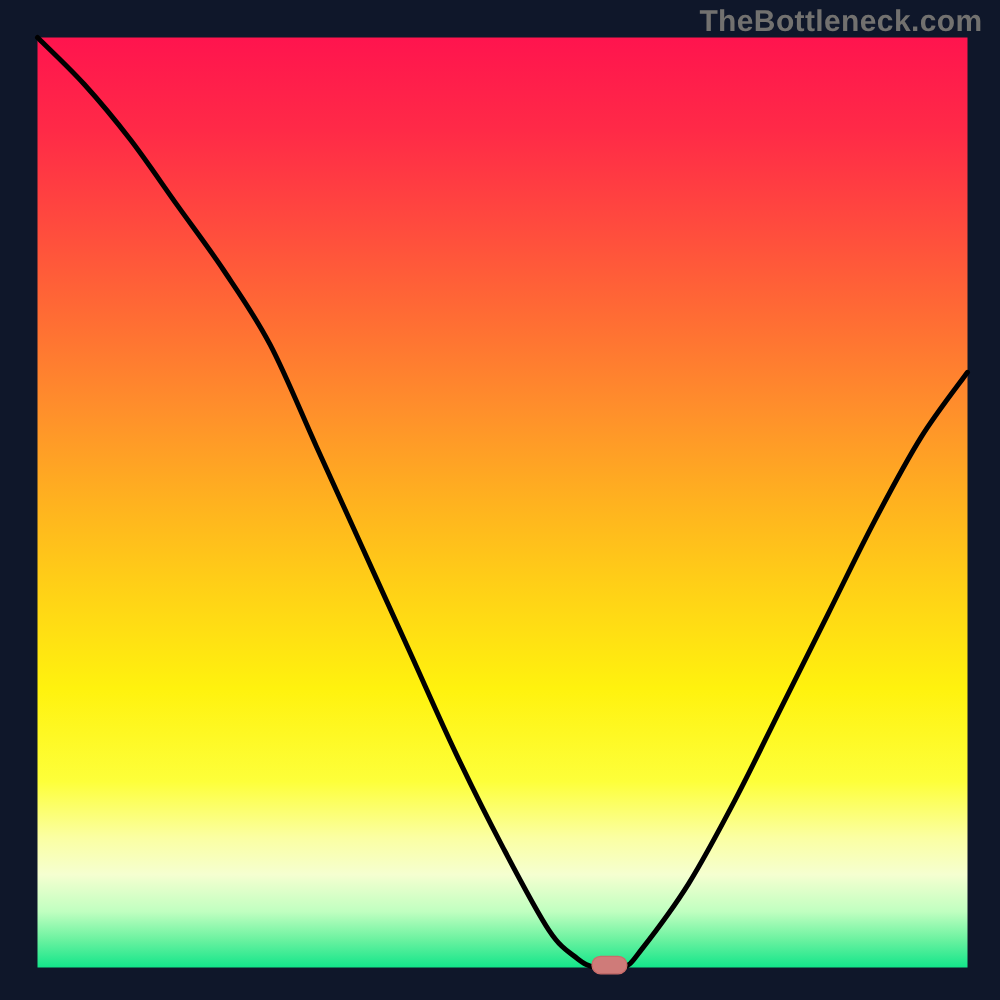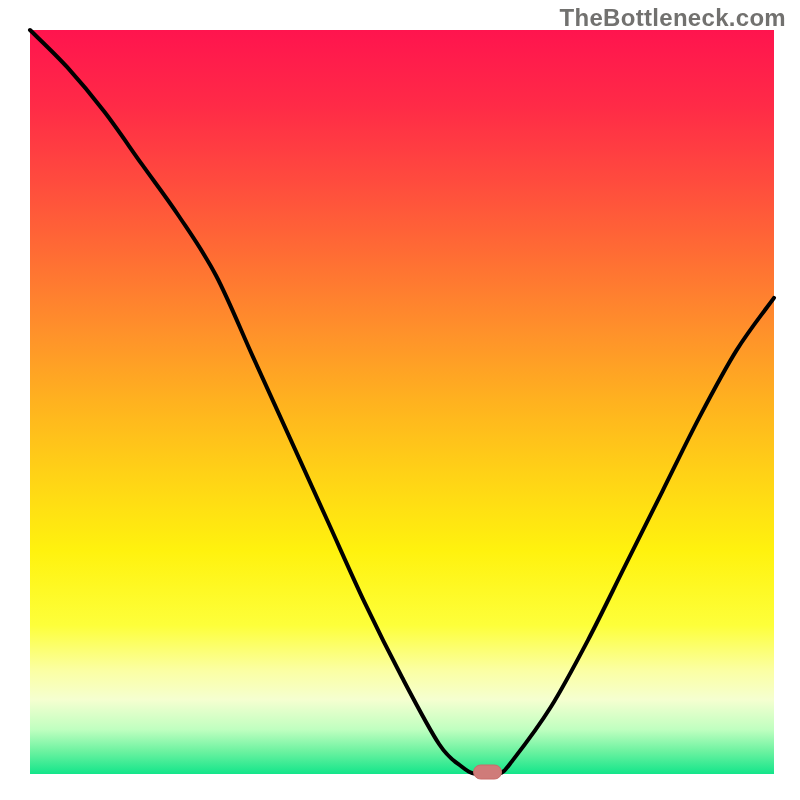--- a/index.html
+++ b/index.html
@@ -7,21 +7,21 @@
     padding: 0;
     width: 800px;
     height: 800px;
     background: #000000;
     overflow: hidden;
   }
   .frame {
     position: relative;
     width: 800px;
     height: 800px;
-    background: #ffffff;
+    background: #0f172a;
   }
   .watermark {
     position: absolute;
     top: 4px;
     right: 14px;
     font-family: Arial, Helvetica, sans-serif;
     font-size: 24px;
     font-weight: 600;
     color: #72716f;
     letter-spacing: 0.3px;

